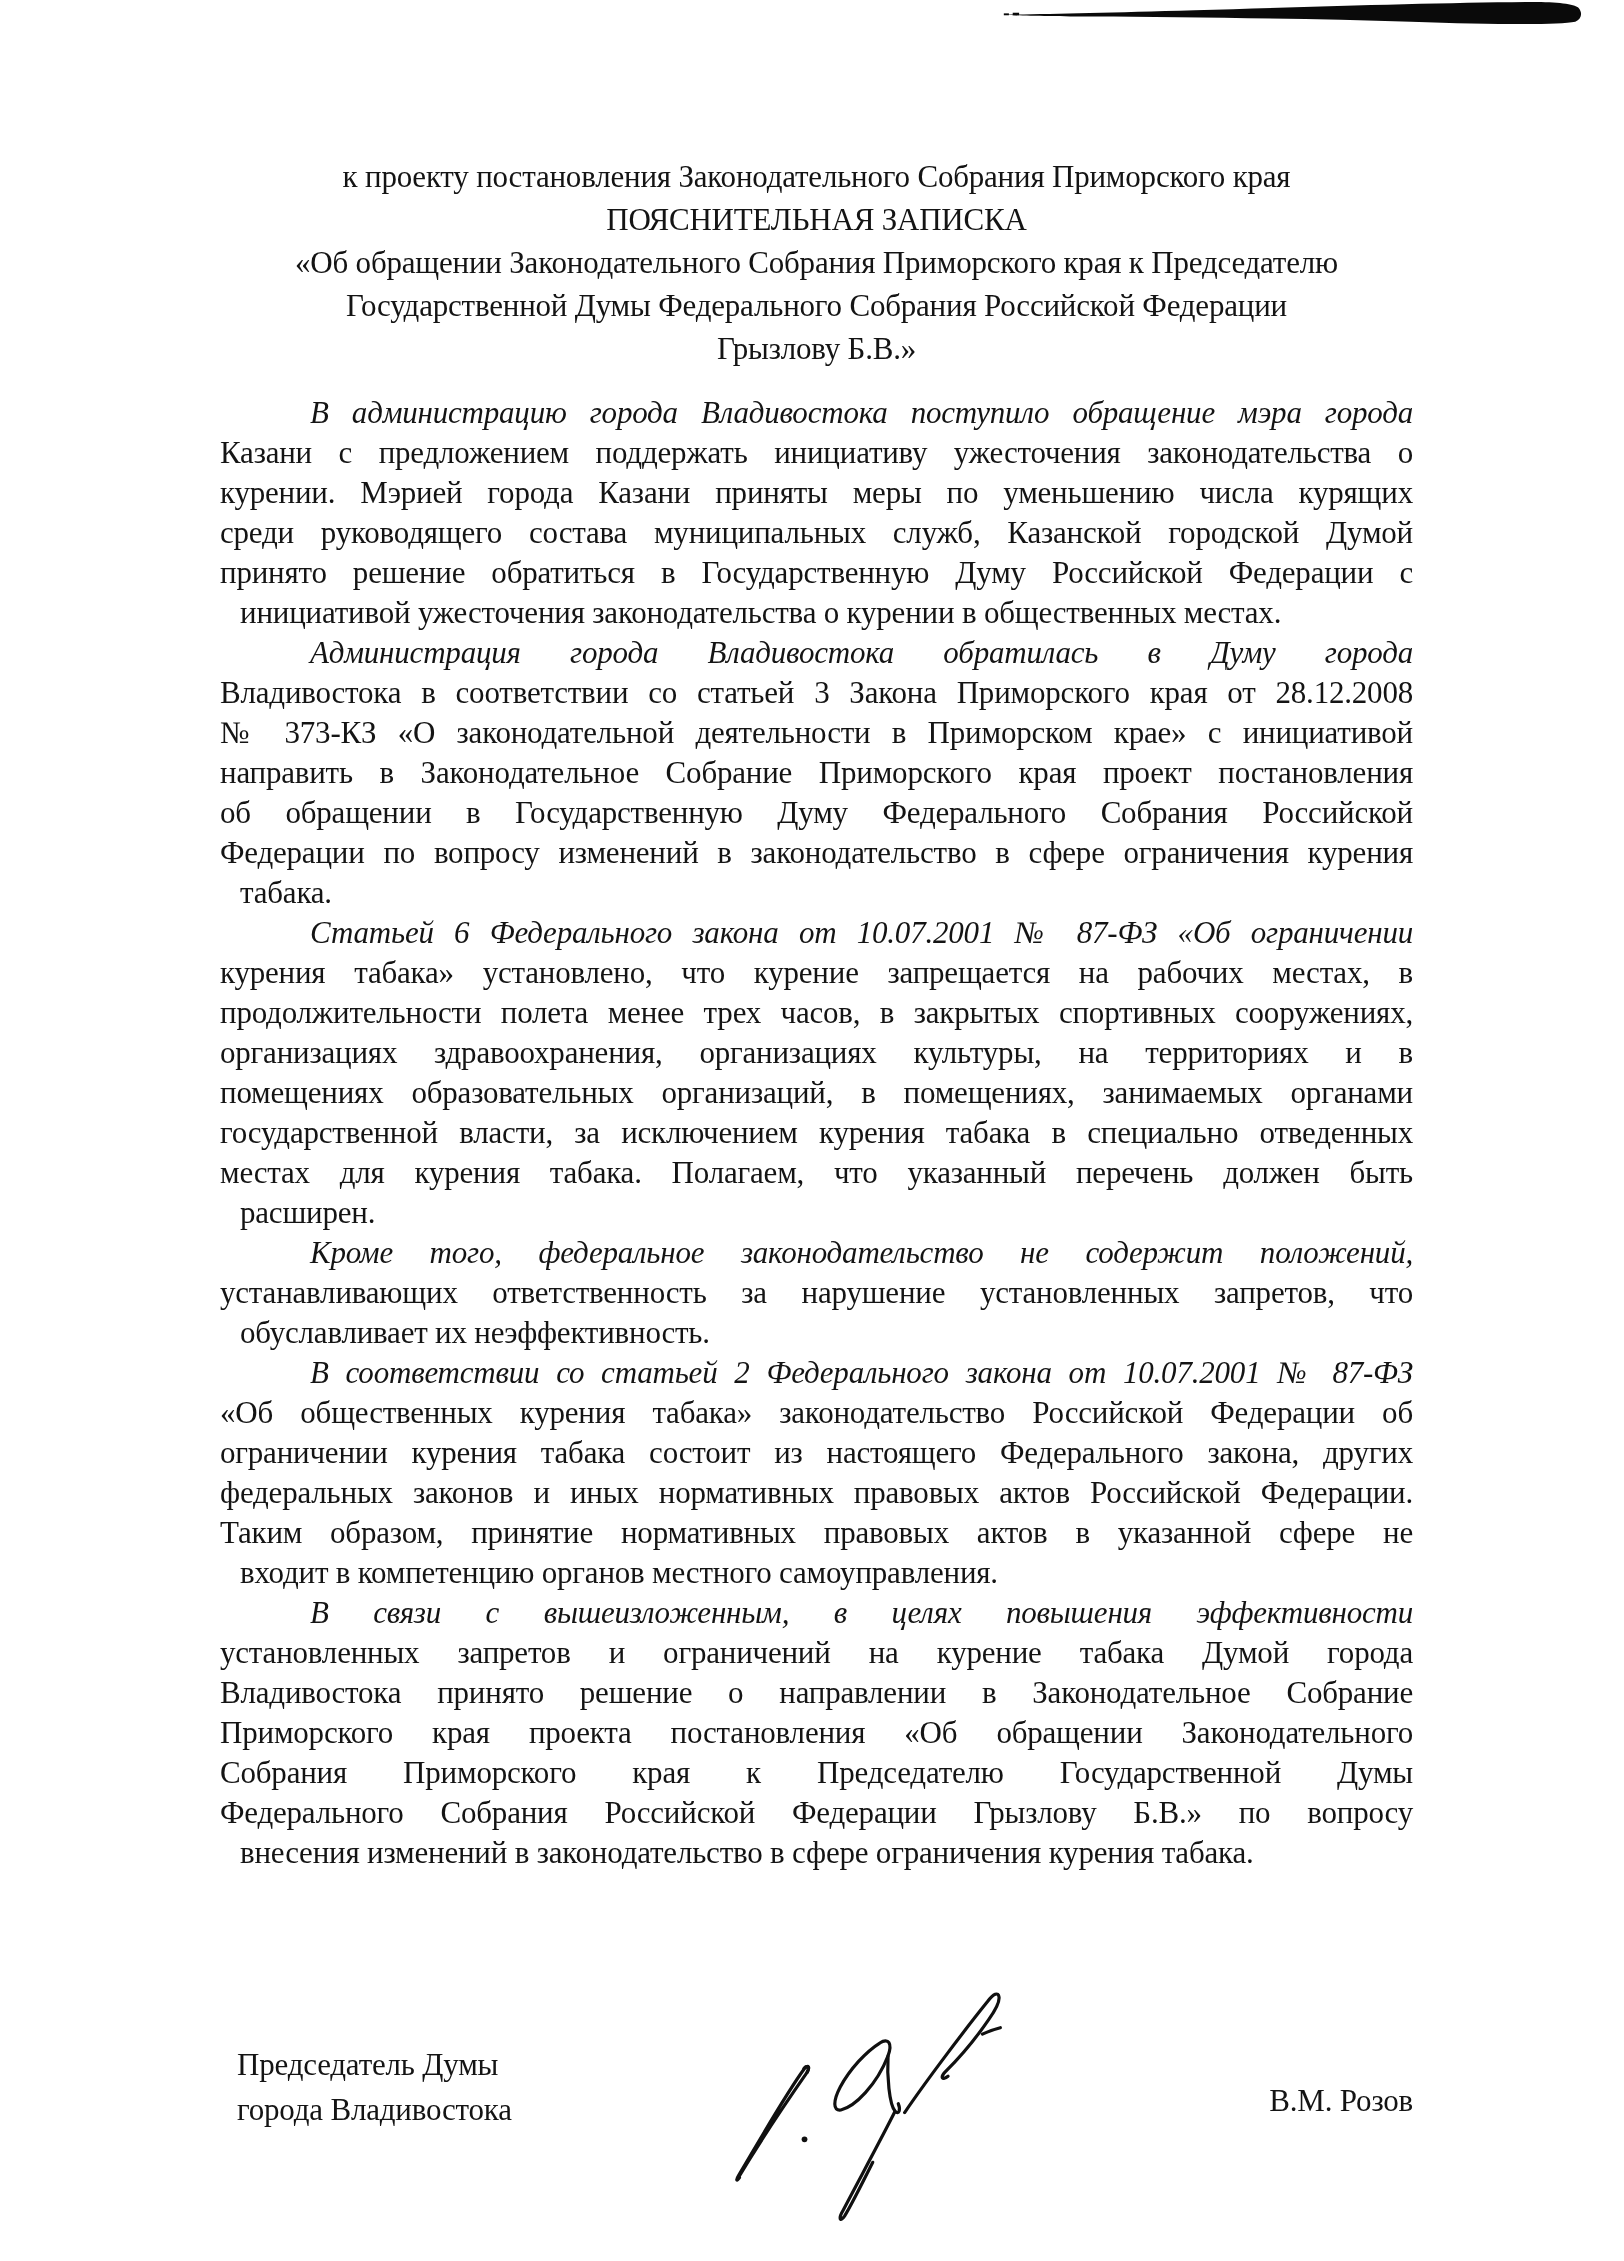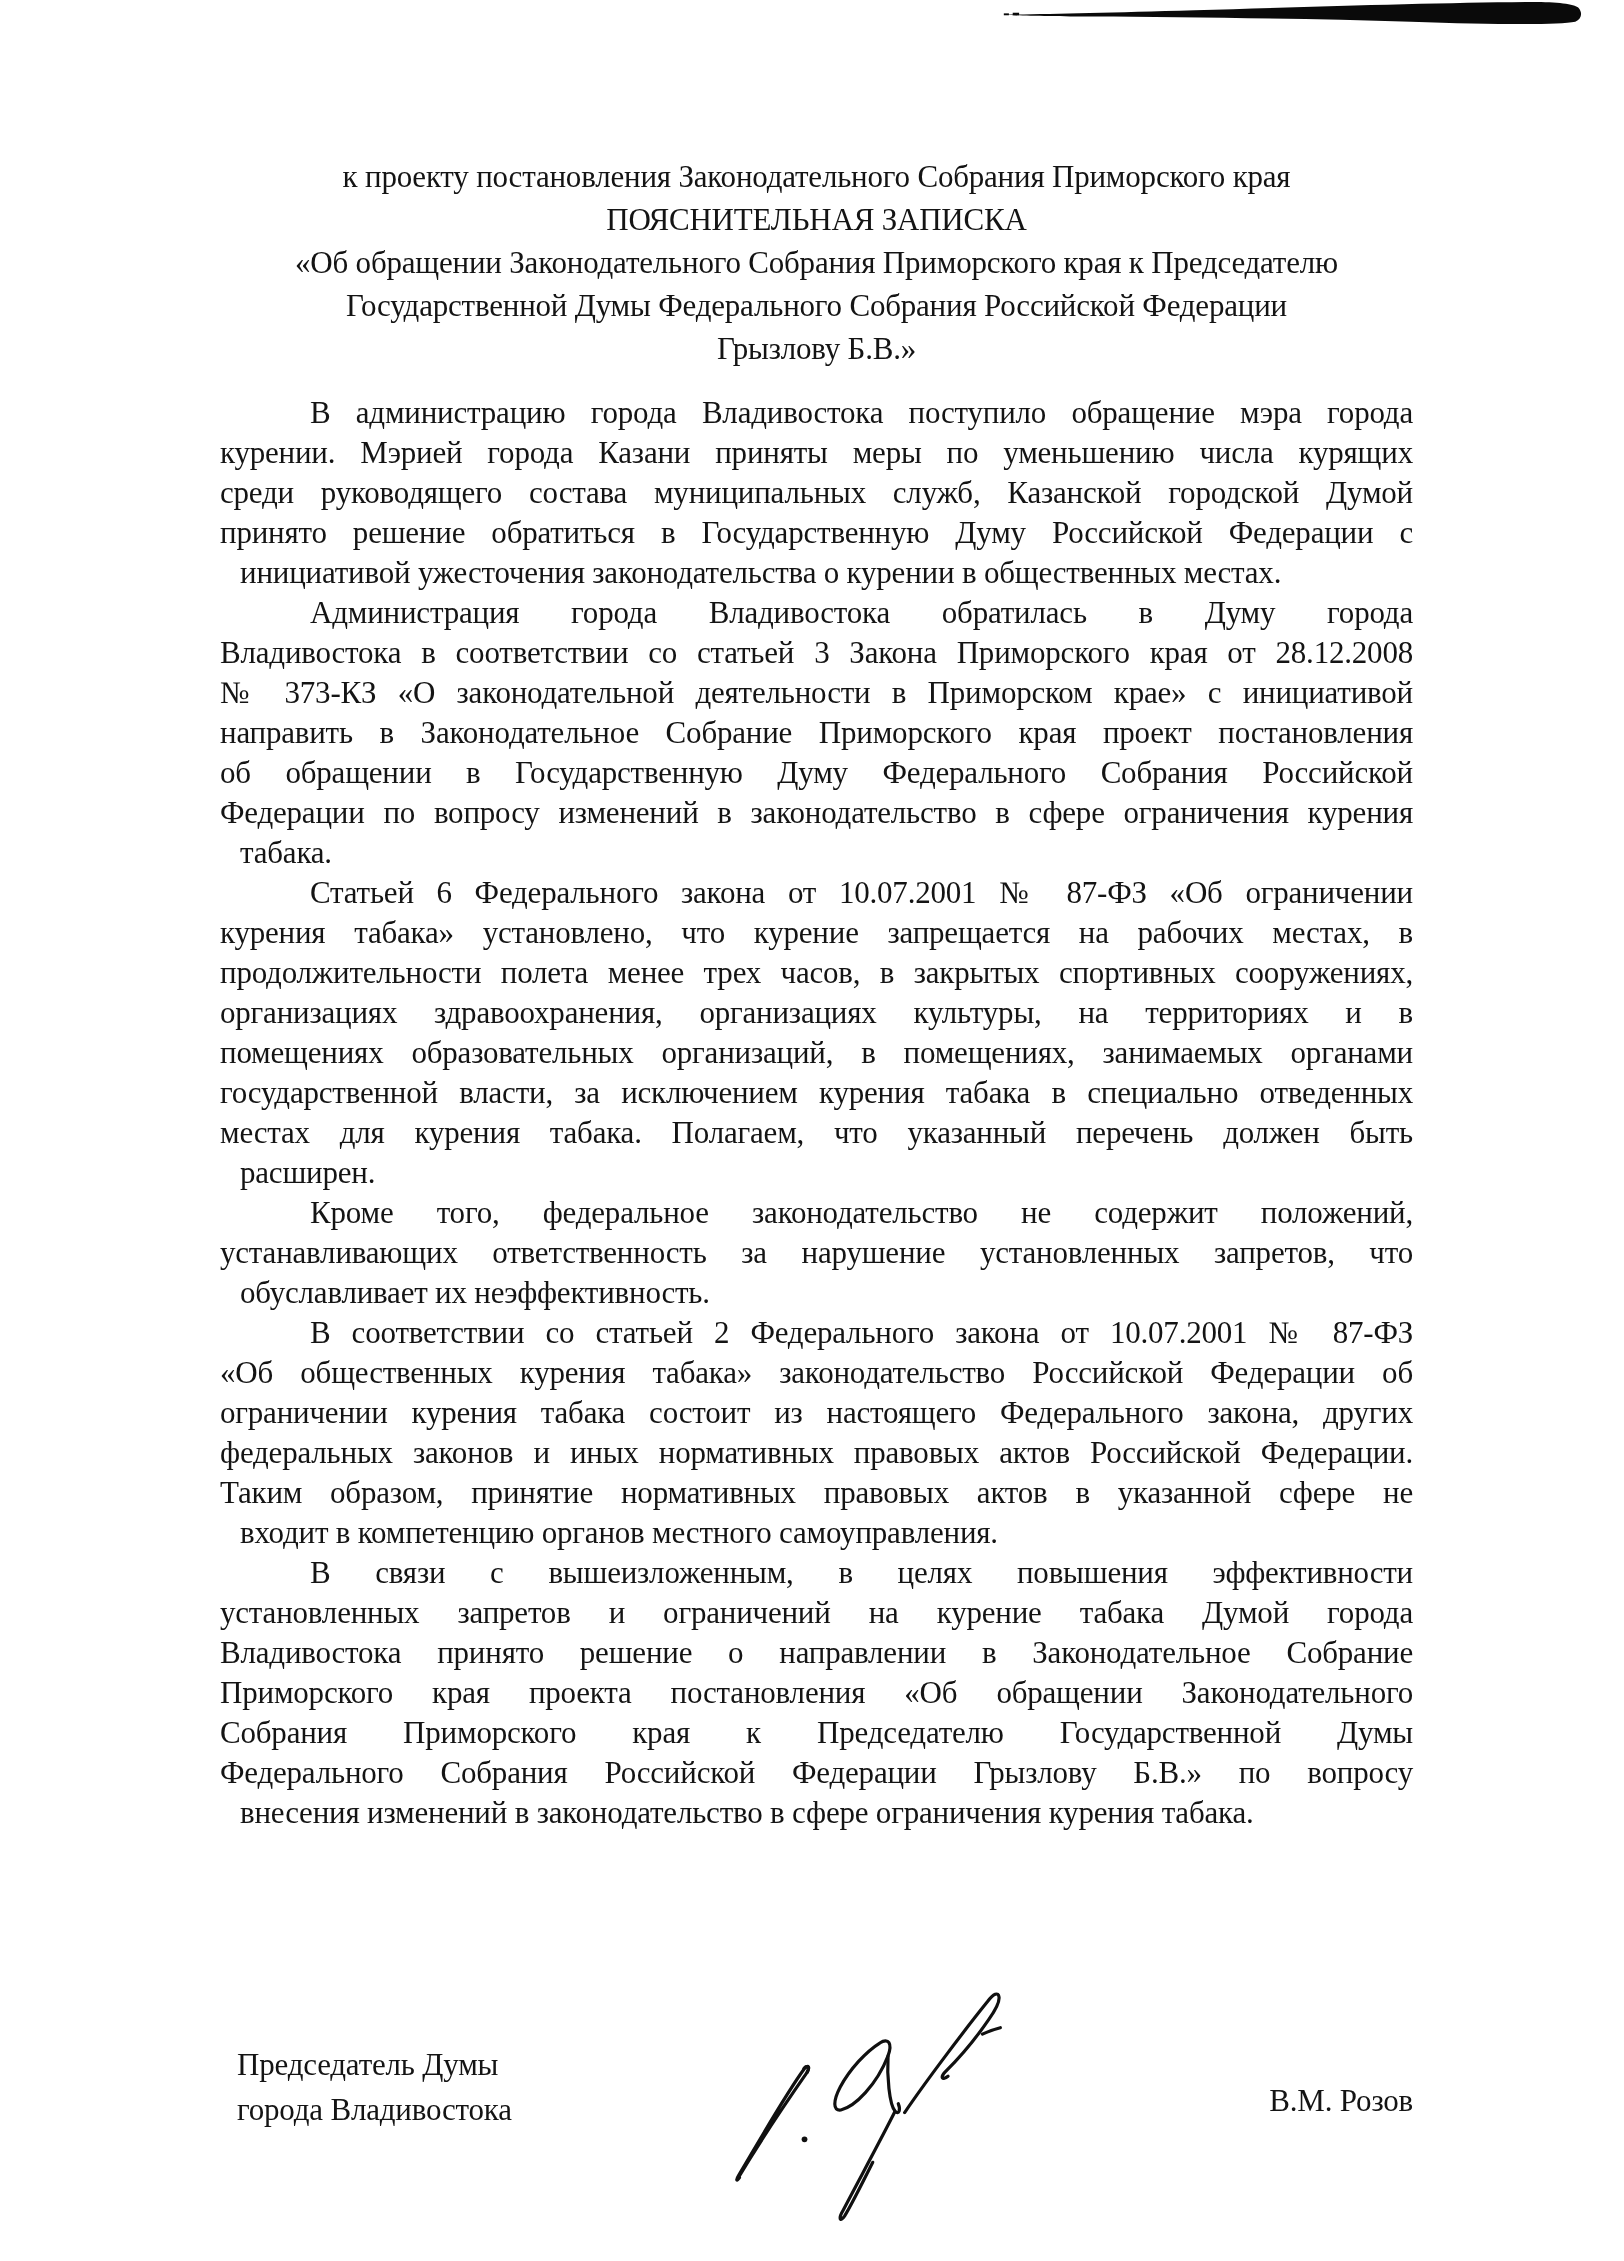--- a/index.html
+++ b/index.html
@@ -23,21 +23,21 @@
     position:absolute; left:220px; top:393px; width:1193px;
     font-size:31px; line-height:40px;
     letter-spacing:-0.2px;
   }
   .body-line {
     height:40px;
     text-align:justify;
     text-align-last:justify;
     white-space:normal;
   }
-  .body-line.para-start { text-indent:90px; }
+  .body-line.para-start { text-indent:90px;font-style:italic; }
   .body-line.para-end { text-align-last:left;margin-left:20px; }
   
   .sig-role {
     position:absolute; left:237px; top:2042px;
     font-size:31px; line-height:45px;
     letter-spacing:-0.2px;
   }
   .sig-name {
     position:absolute; right:212px; top:2083px;
     font-size:31px;
@@ -60,20 +60,21 @@
   <div class="title-block">
       <div class="title-line">к проекту постановления Законодательного Собрания Приморского края</div>
       <div class="title-line">ПОЯСНИТЕЛЬНАЯ ЗАПИСКА</div>
       <div class="title-line">«Об обращении Законодательного Собрания Приморского края к Председателю</div>
       <div class="title-line">Государственной Думы Федерального Собрания Российской Федерации</div>
       <div class="title-line">Грызлову Б.В.»</div>
     </div>
 
   <div class="body-block">
       <div class="body-line para-start">В администрацию города Владивостока поступило обращение мэра города</div>
+      <div class="body-line">Казани с предложением поддержать инициативу ужесточения законодательства о</div>
       <div class="body-line">курении. Мэрией города Казани приняты меры по уменьшению числа курящих</div>
       <div class="body-line">среди руководящего состава муниципальных служб, Казанской городской Думой</div>
       <div class="body-line">принято решение обратиться в Государственную Думу Российской Федерации с</div>
       <div class="body-line para-end">инициативой ужесточения законодательства о курении в общественных местах.</div>
       <div class="body-line para-start">Администрация города Владивостока обратилась в Думу города</div>
       <div class="body-line">Владивостока в соответствии со статьей 3 Закона Приморского края от 28.12.2008</div>
       <div class="body-line">№ 373-КЗ «О законодательной деятельности в Приморском крае» с инициативой</div>
       <div class="body-line">направить в Законодательное Собрание Приморского края проект постановления</div>
       <div class="body-line">об обращении в Государственную Думу Федерального Собрания Российской</div>
       <div class="body-line">Федерации по вопросу изменений в законодательство в сфере ограничения курения</div>

